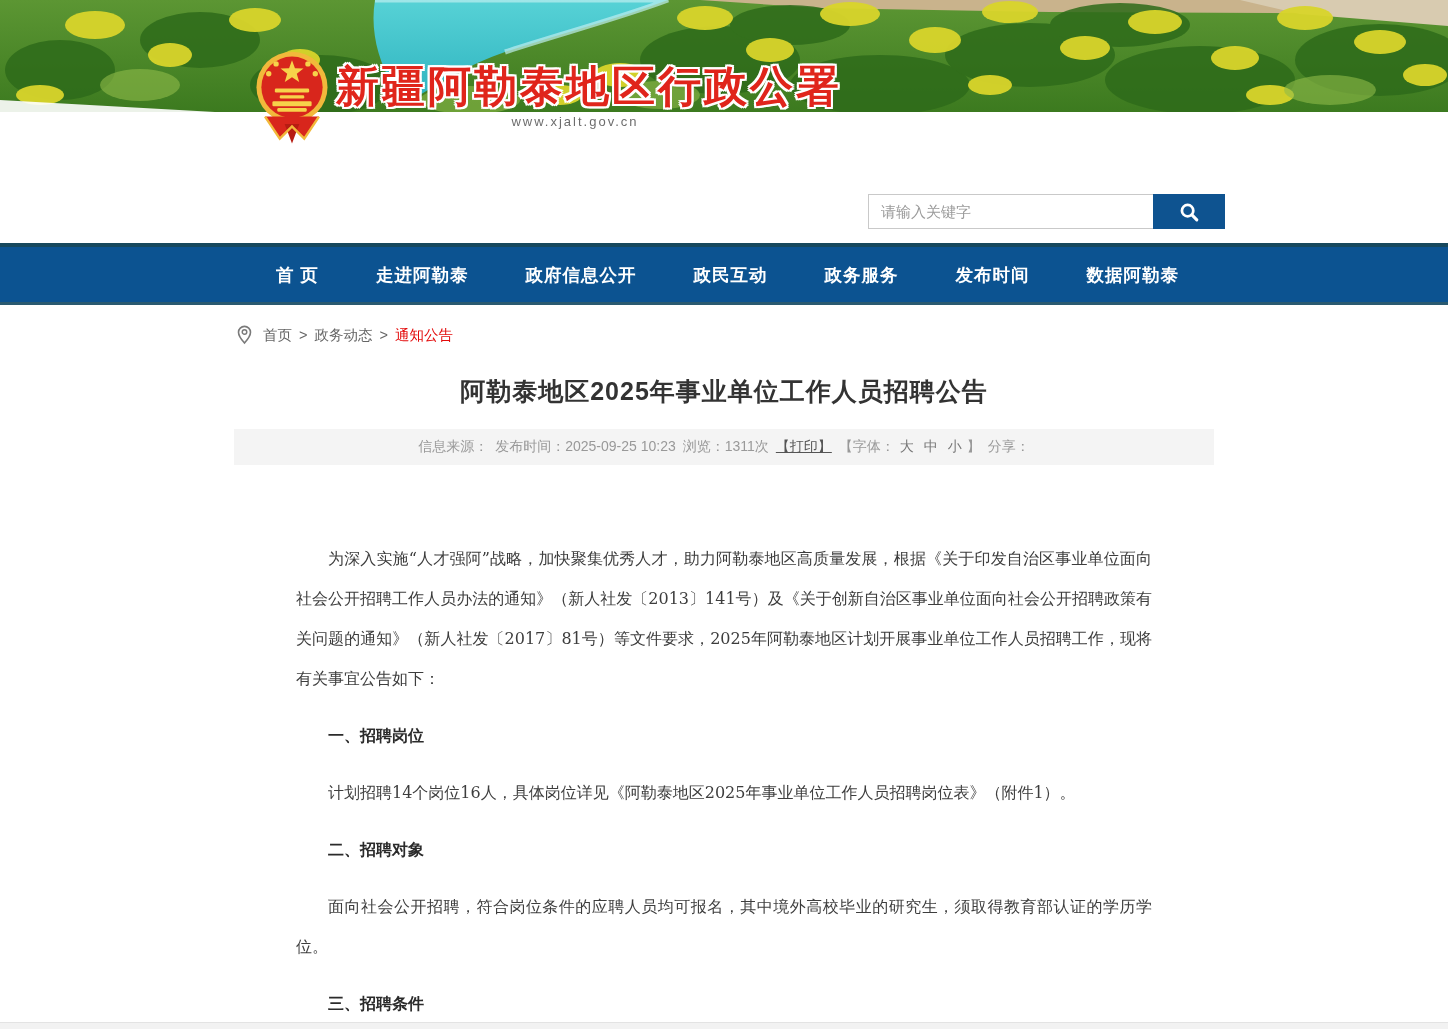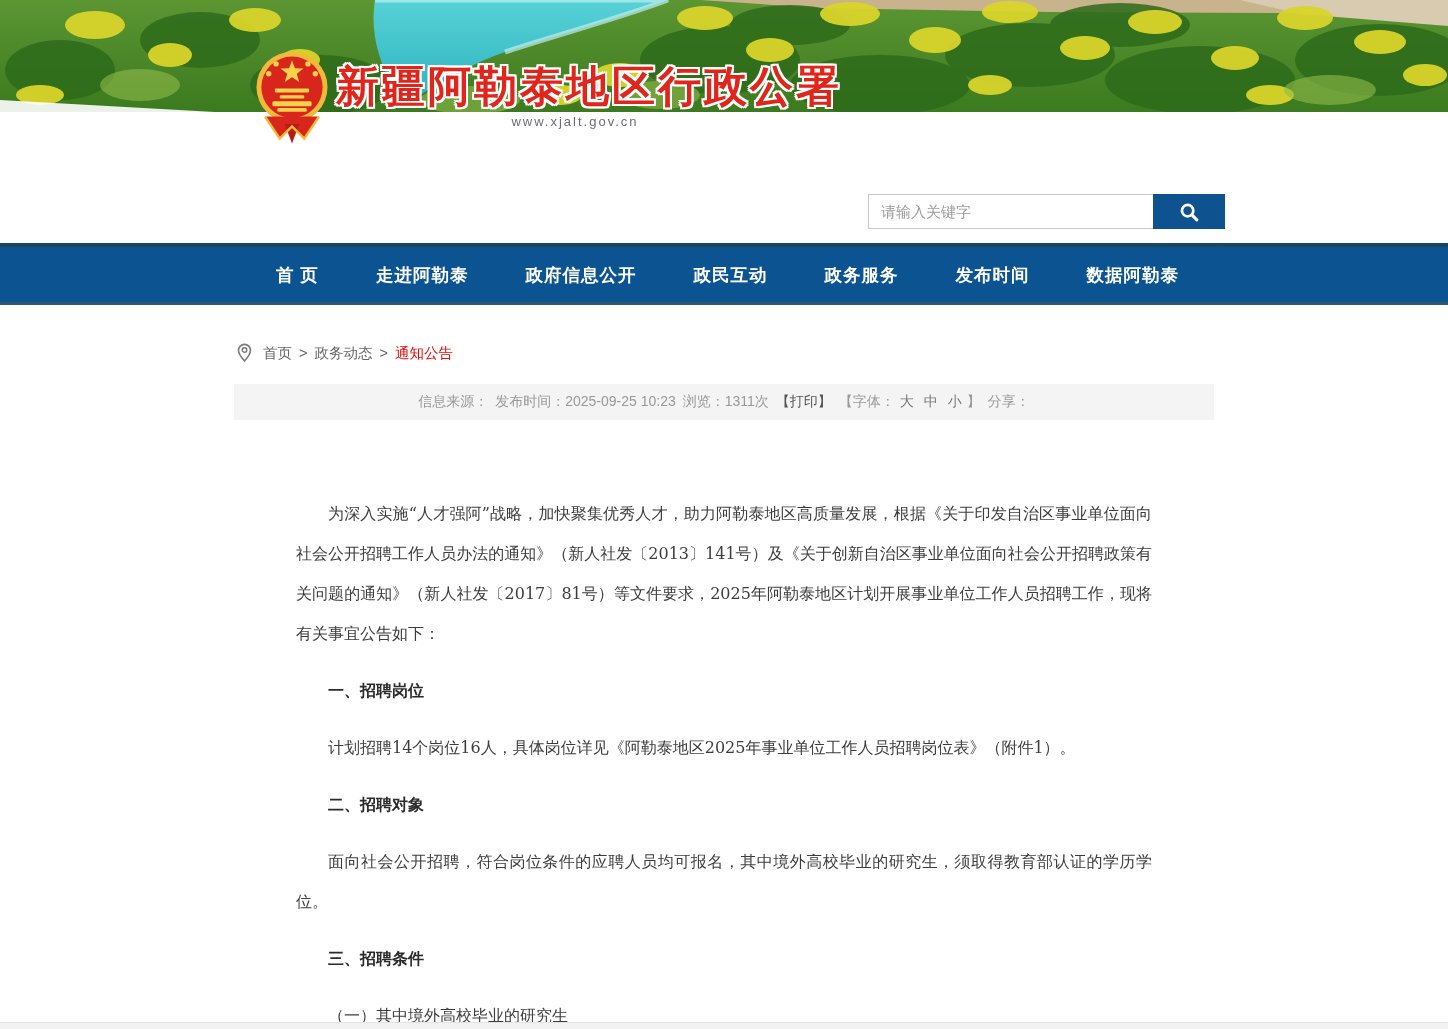--- a/index.html
+++ b/index.html
@@ -52,38 +52,38 @@
     display:flex; align-items:center; gap:57px;
   }
   .nav-item {
     color:#ffffff; font-size:17.5px; font-weight:bold; letter-spacing:1px;
     white-space:nowrap; cursor:pointer; text-decoration:none;
   }
 
   
   .content { width:980px; margin:0 auto; }
 
-  .breadcrumb { display:flex; align-items:center; margin-top:38px; padding-left:2px; }
+  .breadcrumb { display:flex; align-items:center; margin-top:20px; padding-left:2px; }
   .crumb-pin { width:17px; height:20px; margin-right:10px; }
   .crumb, .crumb-sep { font-size:14.5px; color:#666; text-decoration:none; }
   .crumb-sep { margin:0 7px; }
   .crumb.current { color:#e30b0b; }
 
   .article-title {
     margin-top:30px; text-align:center;
     font-size:25px; font-weight:bold; color:#333333; letter-spacing:1px;
   }
 
   .meta-bar {
     margin-top:21px; height:36px; background:#f4f4f4;
     display:flex; align-items:center; justify-content:center; gap:7px;
     font-size:14px; color:#999;
   }
   .meta-item { white-space:nowrap; }
-  .meta-print { color:#555; cursor:pointer; }
+  .meta-print { color:#555; cursor:pointer;text-decoration:underline; }
   .meta-fontsel { color:#999; display:flex; align-items:center; gap:0; }
   .font-opt { color:#777; margin:0 5px; cursor:pointer; }
 
   .article-body {
     padding:57px 45px 0 45px;
     text-align:justify;
   }
   .body-p, .body-h {
     font-size:16px; line-height:40px; text-indent:2em; margin:17px;
     color:#3d3d3d;
@@ -210,20 +210,21 @@
   <div class="content">
 
     <div class="breadcrumb">
       <svg class="crumb-pin" viewBox="0 0 24 30" aria-hidden="true">
         <path d="M12,2 C6.9,2 3,6 3,10.8 C3,17 12,27 12,27 C12,27 21,17 21,10.8 C21,6 17.1,2 12,2 Z" fill="none" stroke="#7a7a7a" stroke-width="2.4"></path>
         <circle cx="12" cy="10.5" r="3.4" fill="none" stroke="#7a7a7a" stroke-width="2.2"></circle>
       </svg>
       <span id="crumb-items"><span class="crumb">首页</span><span class="crumb-sep">&gt;</span><span class="crumb">政务动态</span><span class="crumb-sep">&gt;</span><span class="crumb current">通知公告</span></span>
     </div>
 
+    <div class="article-title">阿勒泰地区2025年事业单位工作人员招聘公告</div>
 
     <div class="meta-bar">
       <span class="meta-item">信息来源：</span>
       <span class="meta-item">发布时间：2025-09-25 10:23</span>
       <span class="meta-item">浏览：1311次</span>
       <span class="meta-item meta-print">【打印】</span>
       <span class="meta-item meta-fontsel">
         <span>【字体：</span>
         <span id="font-opts"><span class="font-opt">大</span><span class="font-opt">中</span><span class="font-opt">小</span></span>
         <span>】</span>

